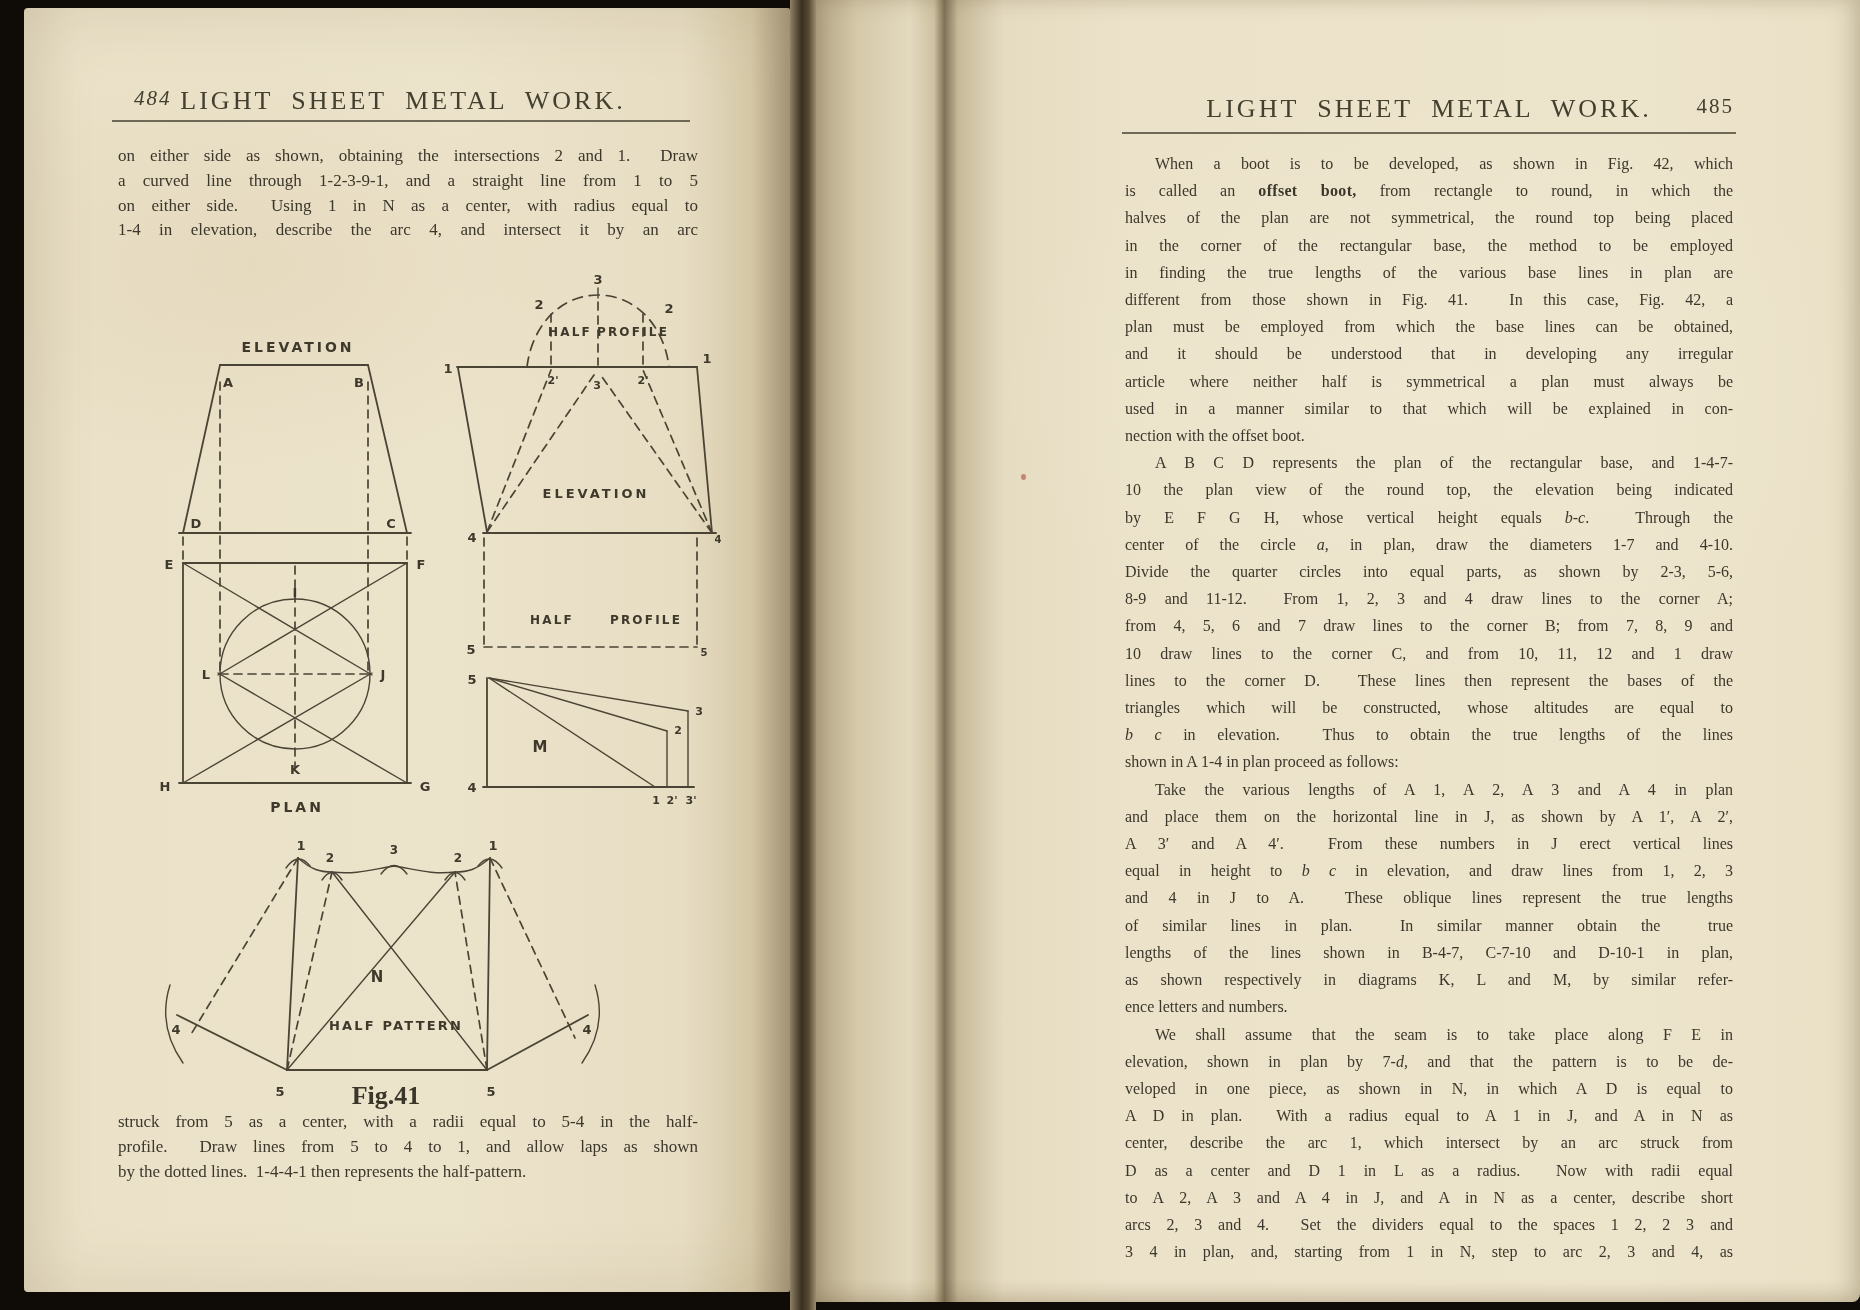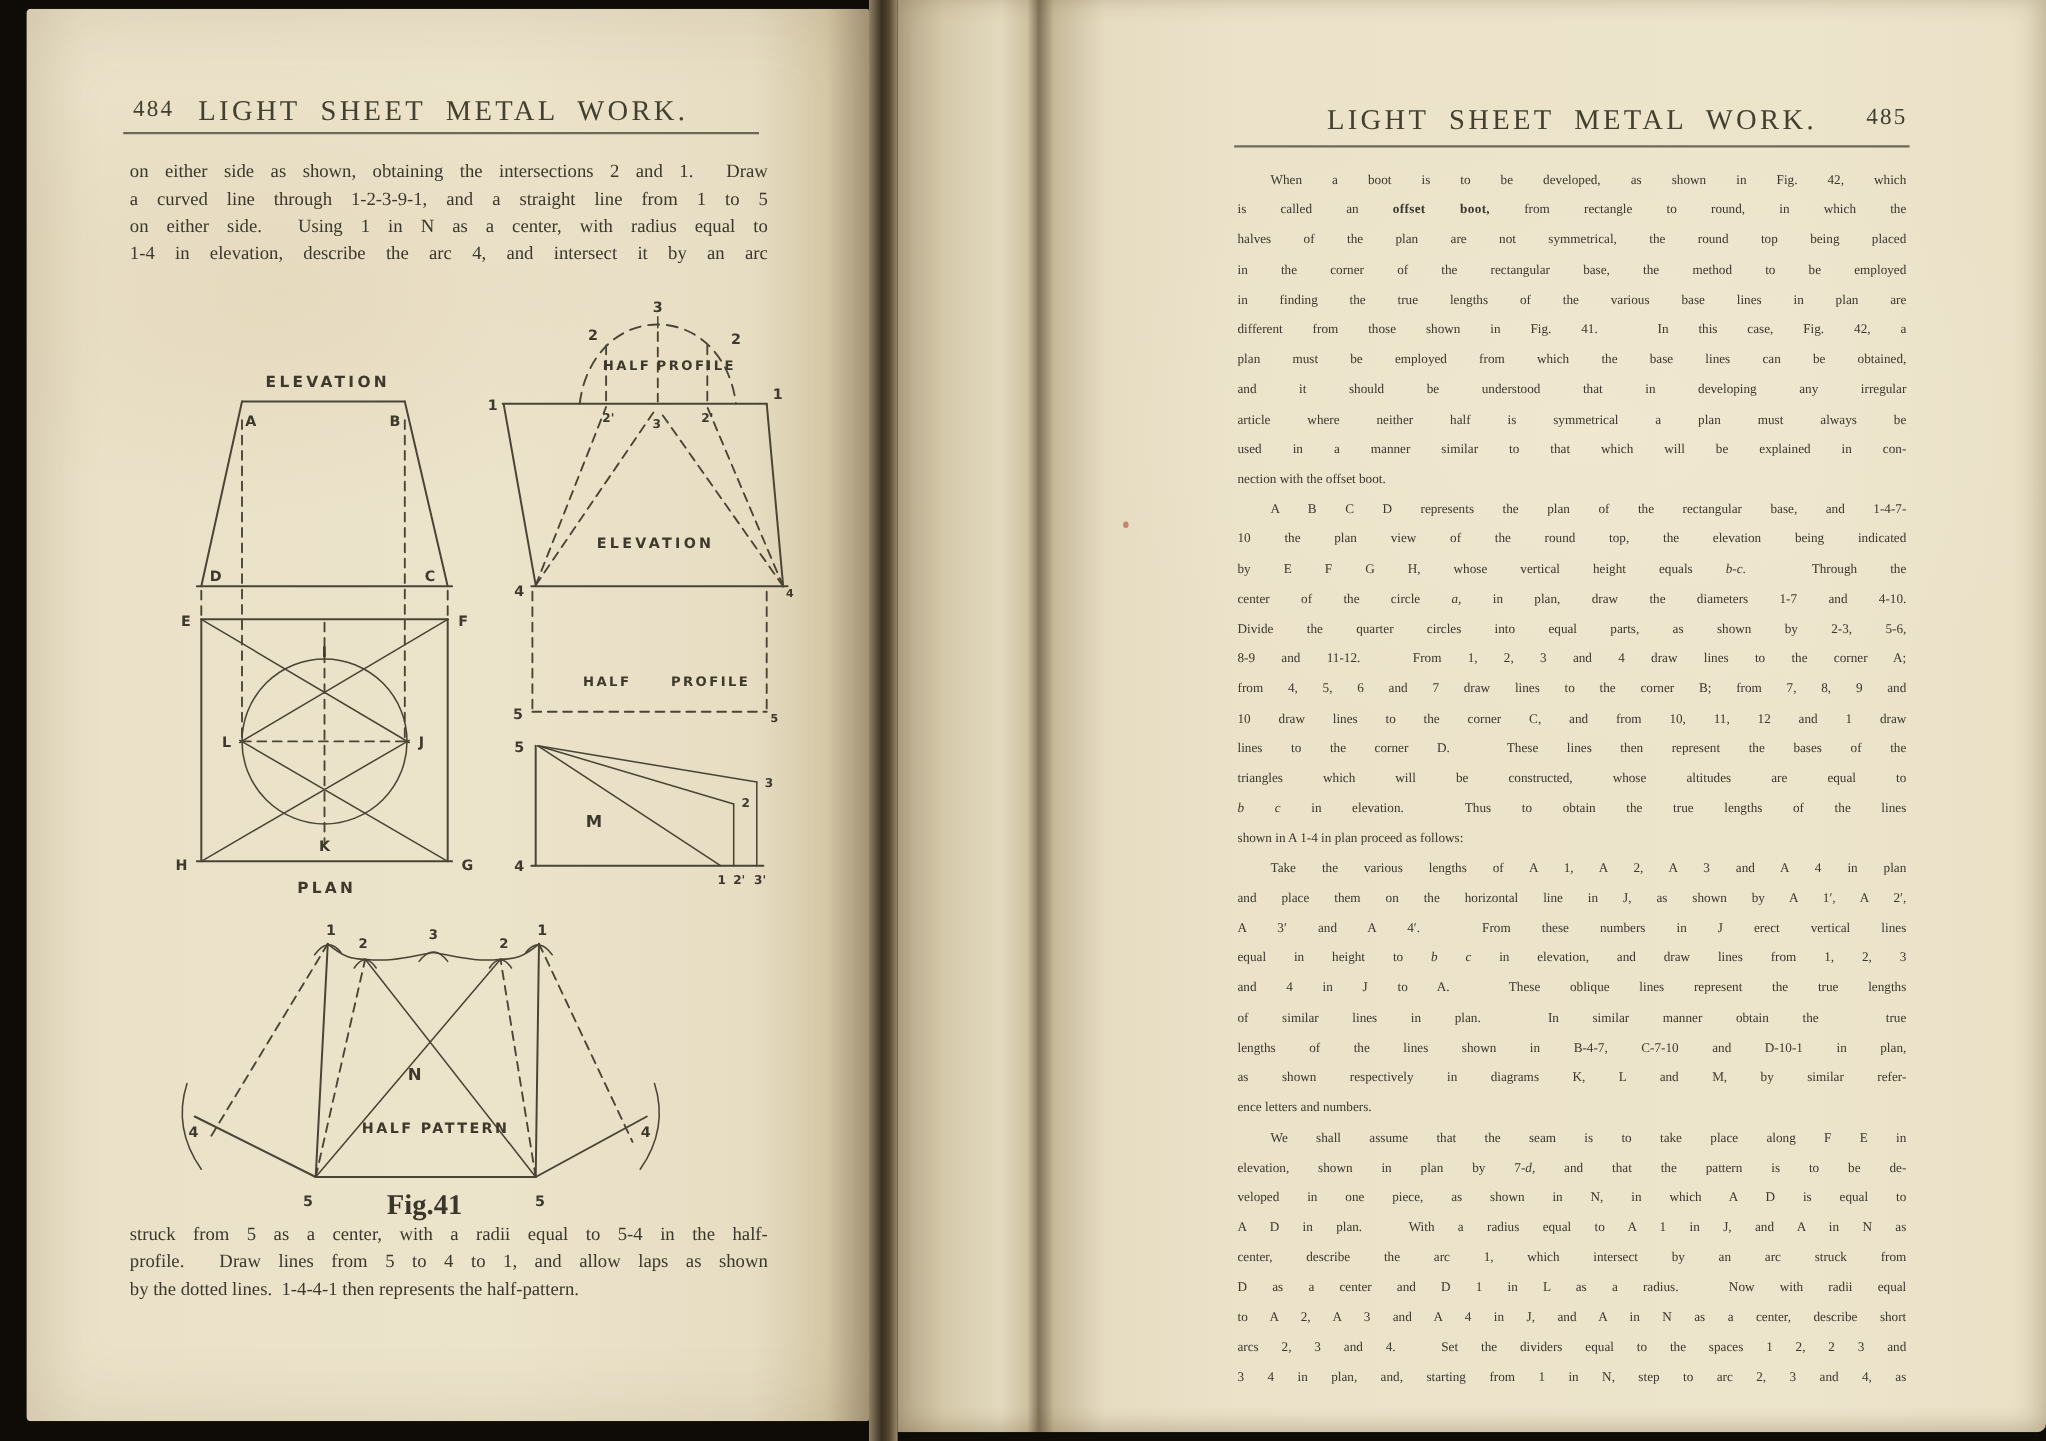--- a/index.html
+++ b/index.html
@@ -36,21 +36,21 @@
 
   
   .textblock{position:absolute;}
   .tline{
     text-align:justify;text-align-last:justify;
     color:#3c372b;
   }
   .tline.pend{text-align-last:left;}
   .tline.ind{text-indent:30px;}
   #lp-top .tline,#lp-bottom .tline{font-size:17px;line-height:24.8px;}
-  #rp-text .tline{font-size:12px;line-height:27.2px;}
+  #rp-text .tline{font-size:16px;line-height:27.2px;}
   #rp-text b{font-weight:bold;letter-spacing:.3px;}
   i{}
 
   
   svg{position:absolute;overflow:visible;}
   .fig-line{stroke:#4a4434;stroke-width:1.8;fill:none;stroke-linecap:round;}
   .fig-thin{stroke:#4a4434;stroke-width:1.4;fill:none;stroke-linecap:round;}
   .fig-dash{stroke:#4a4434;stroke-width:1.7;fill:none;stroke-dasharray:8 6;stroke-linecap:round;}
   .fig-dash2{stroke:#4a4434;stroke-width:1.7;fill:none;stroke-dasharray:10 7;stroke-linecap:round;}
   .fl{font-family:"DejaVu Sans","Liberation Sans",sans-serif;font-weight:700;fill:#3e392b;text-anchor:middle;}
@@ -63,21 +63,21 @@
   .speck{position:absolute;border-radius:50%;}
 </style>
 </head>
 <body>
 
 <div id="scene">
 
   <div class="page" id="left-page">
 
     <div class="headrow" style="left:90px;top:78px;width:578px;">
-      <div class="folio" style="left:7px;">484</div>
+      <div class="folio" style="left:20px;font-style:italic;">484</div>
       <div class="running-head">LIGHT SHEET METAL WORK.</div>
     </div>
     <div class="rule" style="left:88px;top:112px;width:578px;"></div>
 
     <div class="textblock" id="lp-top" style="left:94px;top:136px;width:580px;">
         <div class="tline">on either side as shown, obtaining the intersections 2 and 1.&nbsp; Draw</div>
         <div class="tline">a curved line through 1-2-3-9-1, and a straight line from 1 to 5</div>
         <div class="tline">on either side.&nbsp; Using 1 in N as a center, with radius equal to</div>
         <div class="tline">1-4 in elevation, describe the arc 4, and intersect it by an arc</div>
       </div>

